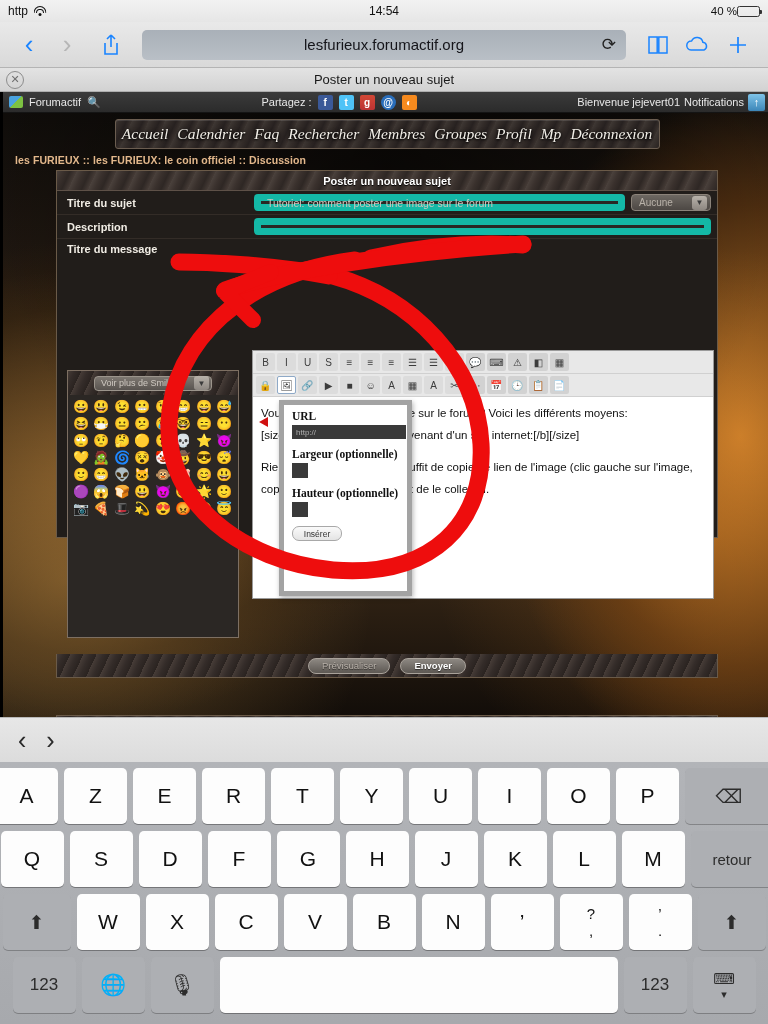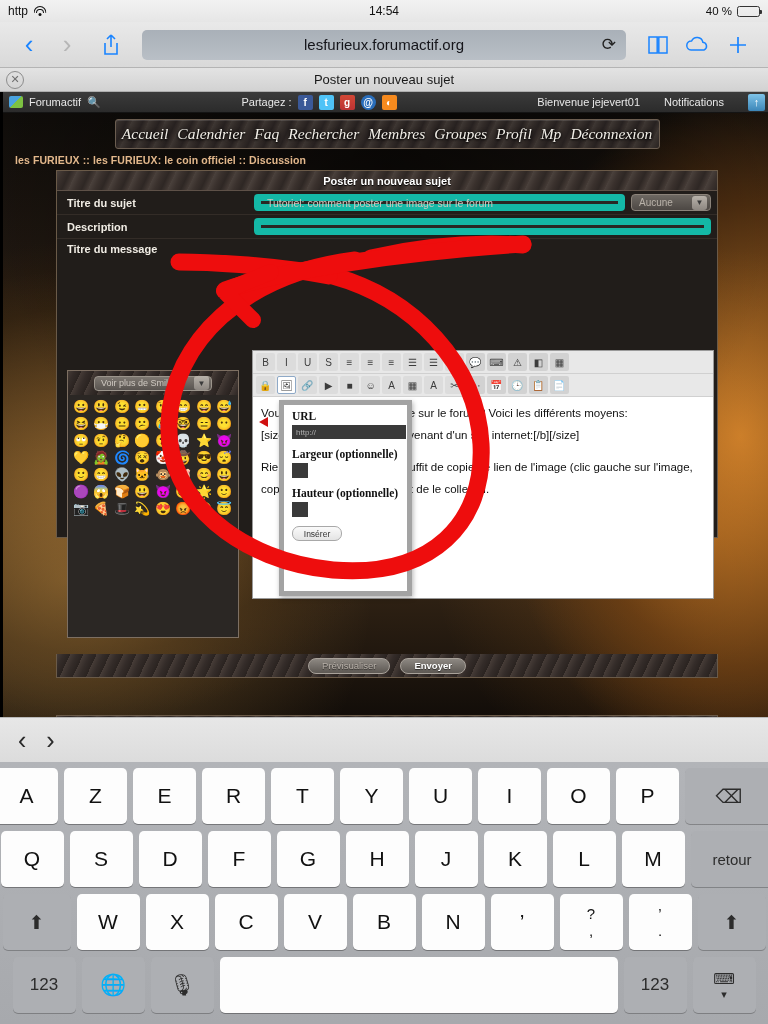--- a/index.html
+++ b/index.html
@@ -17,21 +17,21 @@
     display: flex; align-items: center;
     font-size: 12px; color: #111; padding: 0 8px;
     position: relative;
   }
   .sb-left { display: flex; align-items: center; gap: 5px; }
   .sb-center {
     position: absolute; left: 0; right: 0; text-align: center;
     font-size: 12px; font-weight: 400;
   }
   .sb-right {
-    margin-left: auto; display: flex; align-items: center; gap: 5px;
+    margin-left: auto; display: flex; align-items: center; 
     font-size: 11.5px; z-index: 2;
   }
   .wifi-ico { display: inline-block; width: 13px; height: 10px; position: relative; }
   .wifi-ico i {
     position: absolute; border: 1.5px solid #111; border-bottom: none;
     border-radius: 50% 50% 0 0 / 100% 100% 0 0; left: 50%; transform: translateX(-50%);
   }
   .wifi-ico i:nth-child(1) { width: 13px; height: 7px; bottom: 3px; }
   .wifi-ico i:nth-child(2) { width: 8px; height: 4.5px; bottom: 3px; }
   .wifi-ico i:nth-child(3) {
@@ -133,21 +133,21 @@
   }
   .fa-share-label { margin-left: auto; font-size: 11px; }
   .soc { width: 15px; height: 15px; border-radius: 2px; display:flex;
          align-items:center; justify-content:center; font-size:10px;
          color:#fff; font-weight:bold; }
   .soc.fb { background:#3b5998; }
   .soc.tw { background:#4fc3f7; }
   .soc.gp { background:linear-gradient(to bottom,#d34836,#b33); }
   .soc.at { background:#2a6ebb; border-radius:50%; }
   .soc.rss{ background:#f68a1e; }
-  .fa-right { margin-left: auto; display:flex; align-items:center; gap:24px; font-size:11px; }
+  .fa-right { margin-left: auto; display:flex; align-items:center; gap:4px; font-size:11px; }
   .fa-up {
     width:17px; height:17px; background: linear-gradient(to bottom,#7ec3e8,#3c86b8);
     border-radius:2px; display:flex; align-items:center; justify-content:center;
     color:#fff; font-size:11px;
   }
   .fa-search { font-size: 11px; }
 
   
   .forum-wrap { position: relative; padding: 0 8px; }
   .nav-plate {

